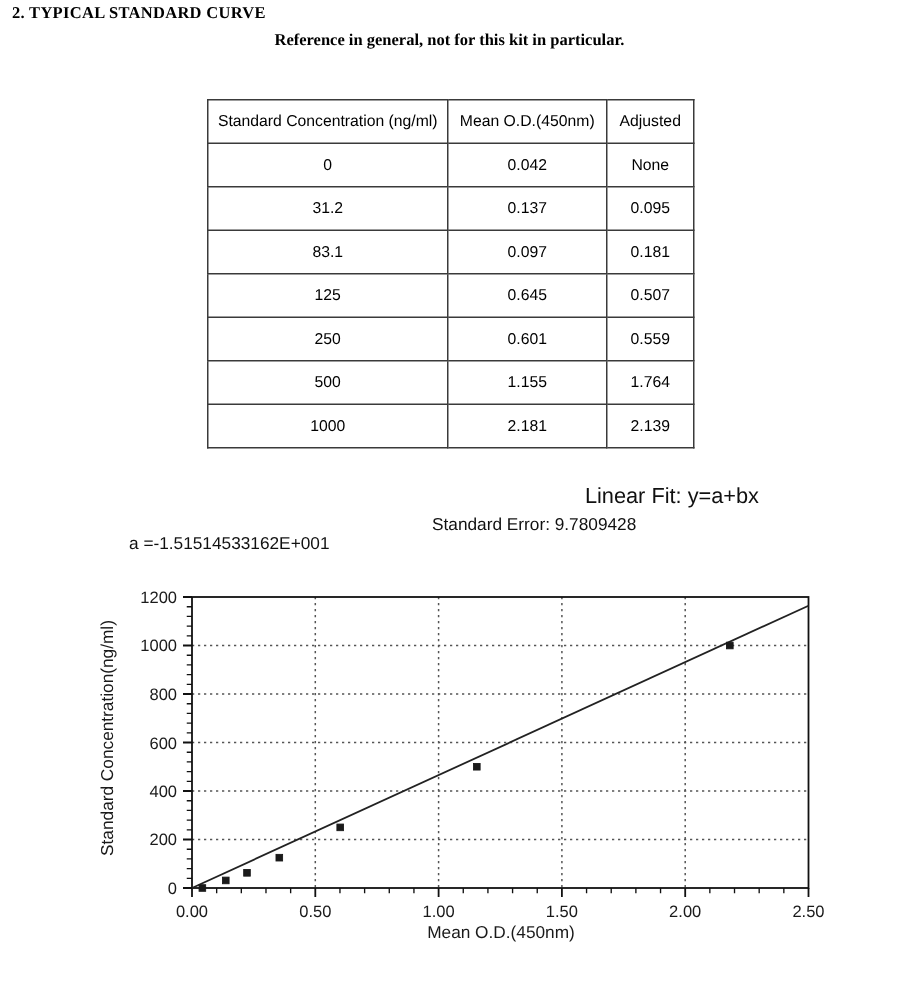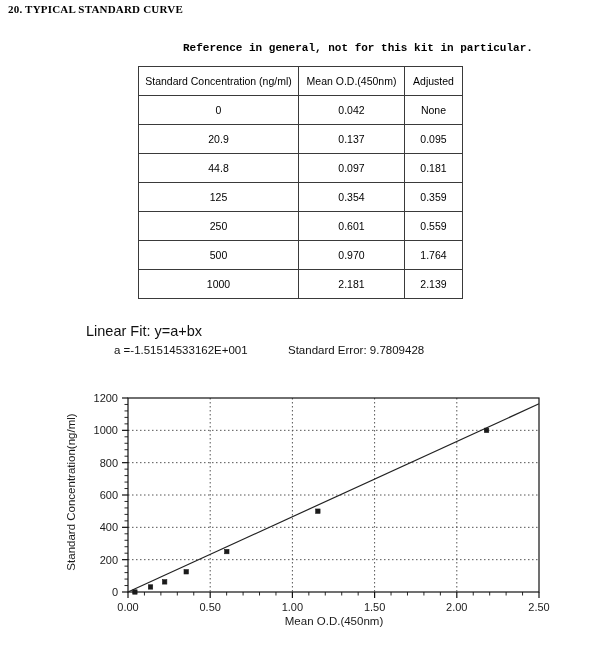--- a/index.html
+++ b/index.html
@@ -26,22 +26,22 @@
     font-size: 11px;
     font-weight: bold;
     letter-spacing: 0.2px;
     white-space: nowrap;
   }
 
   
   #subtitle {
     position: absolute;
     left: 183px;
-    top: 42px;
-    font-family: Liberation Mono, monospace;
+    top: 21px;
+    font-family: Liberation Serif, serif;
     font-size: 11px;
     font-weight: bold;
     white-space: nowrap;
   }
 
   
   #standard-table-wrap {
     position: absolute;
     left: 138px;
     top: 66px;
@@ -76,38 +76,38 @@
     position: absolute;
     left: 86px;
     top: 323px;
     font-family: "Liberation Sans", "DejaVu Sans", sans-serif;
     color: #111;
   }
   #fit-title {
     font-size: 14.5px;
     line-height: 17px;
     white-space: nowrap;
+    text-align: right;
   }
   .fit-grid {
     margin-top: 3px;
     position: relative;
     width: 420px;
   }
   .fit-row {
     position: relative;
     height: 15px;
     font-size: 11.5px;
     line-height: 15px;
   }
   .fit-left {
     position: absolute;
     left: 0;
-    top: 0;
-    white-space: nowrap;
-    margin-left: 28px;
+    top: 13px;
+    white-space: nowrap;
   }
   .fit-right {
     position: absolute;
     left: 202px;
     top: 0;
     white-space: nowrap;
   }
 
   
   #chart {
@@ -127,21 +127,21 @@
   }
   .axis-title {
     font-family: "Liberation Sans", "DejaVu Sans", sans-serif;
     font-size: 11.5px;
     fill: #1a1a1a;
   }
 </style>
 </head>
 <body>
 
-<div id="section-heading">20. TYPICAL STANDARD CURVE</div>
+<div id="section-heading">2. TYPICAL STANDARD CURVE</div>
 
 <div id="subtitle">Reference in general, not for this kit in particular.</div>
 
 <div id="standard-table-wrap">
   <table class="std">
     <colgroup>
         <col class="c0">
         <col class="c1">
         <col class="c2">
       </colgroup>
@@ -150,42 +150,42 @@
         <td>Standard Concentration (ng/ml)</td>
         <td>Mean O.D.(450nm)</td>
         <td>Adjusted</td>
       </tr>
       <tr>
         <td>0</td>
         <td>0.042</td>
         <td>None</td>
       </tr>
       <tr>
-        <td>20.9</td>
+        <td>31.2</td>
         <td>0.137</td>
         <td>0.095</td>
       </tr>
       <tr>
-        <td>44.8</td>
+        <td>83.1</td>
         <td>0.097</td>
         <td>0.181</td>
       </tr>
       <tr>
         <td>125</td>
-        <td>0.354</td>
-        <td>0.359</td>
+        <td>0.645</td>
+        <td>0.507</td>
       </tr>
       <tr>
         <td>250</td>
         <td>0.601</td>
         <td>0.559</td>
       </tr>
       <tr>
         <td>500</td>
-        <td>0.970</td>
+        <td>1.155</td>
         <td>1.764</td>
       </tr>
       <tr>
         <td>1000</td>
         <td>2.181</td>
         <td>2.139</td>
       </tr>
     </tbody>
   </table>
 </div>

